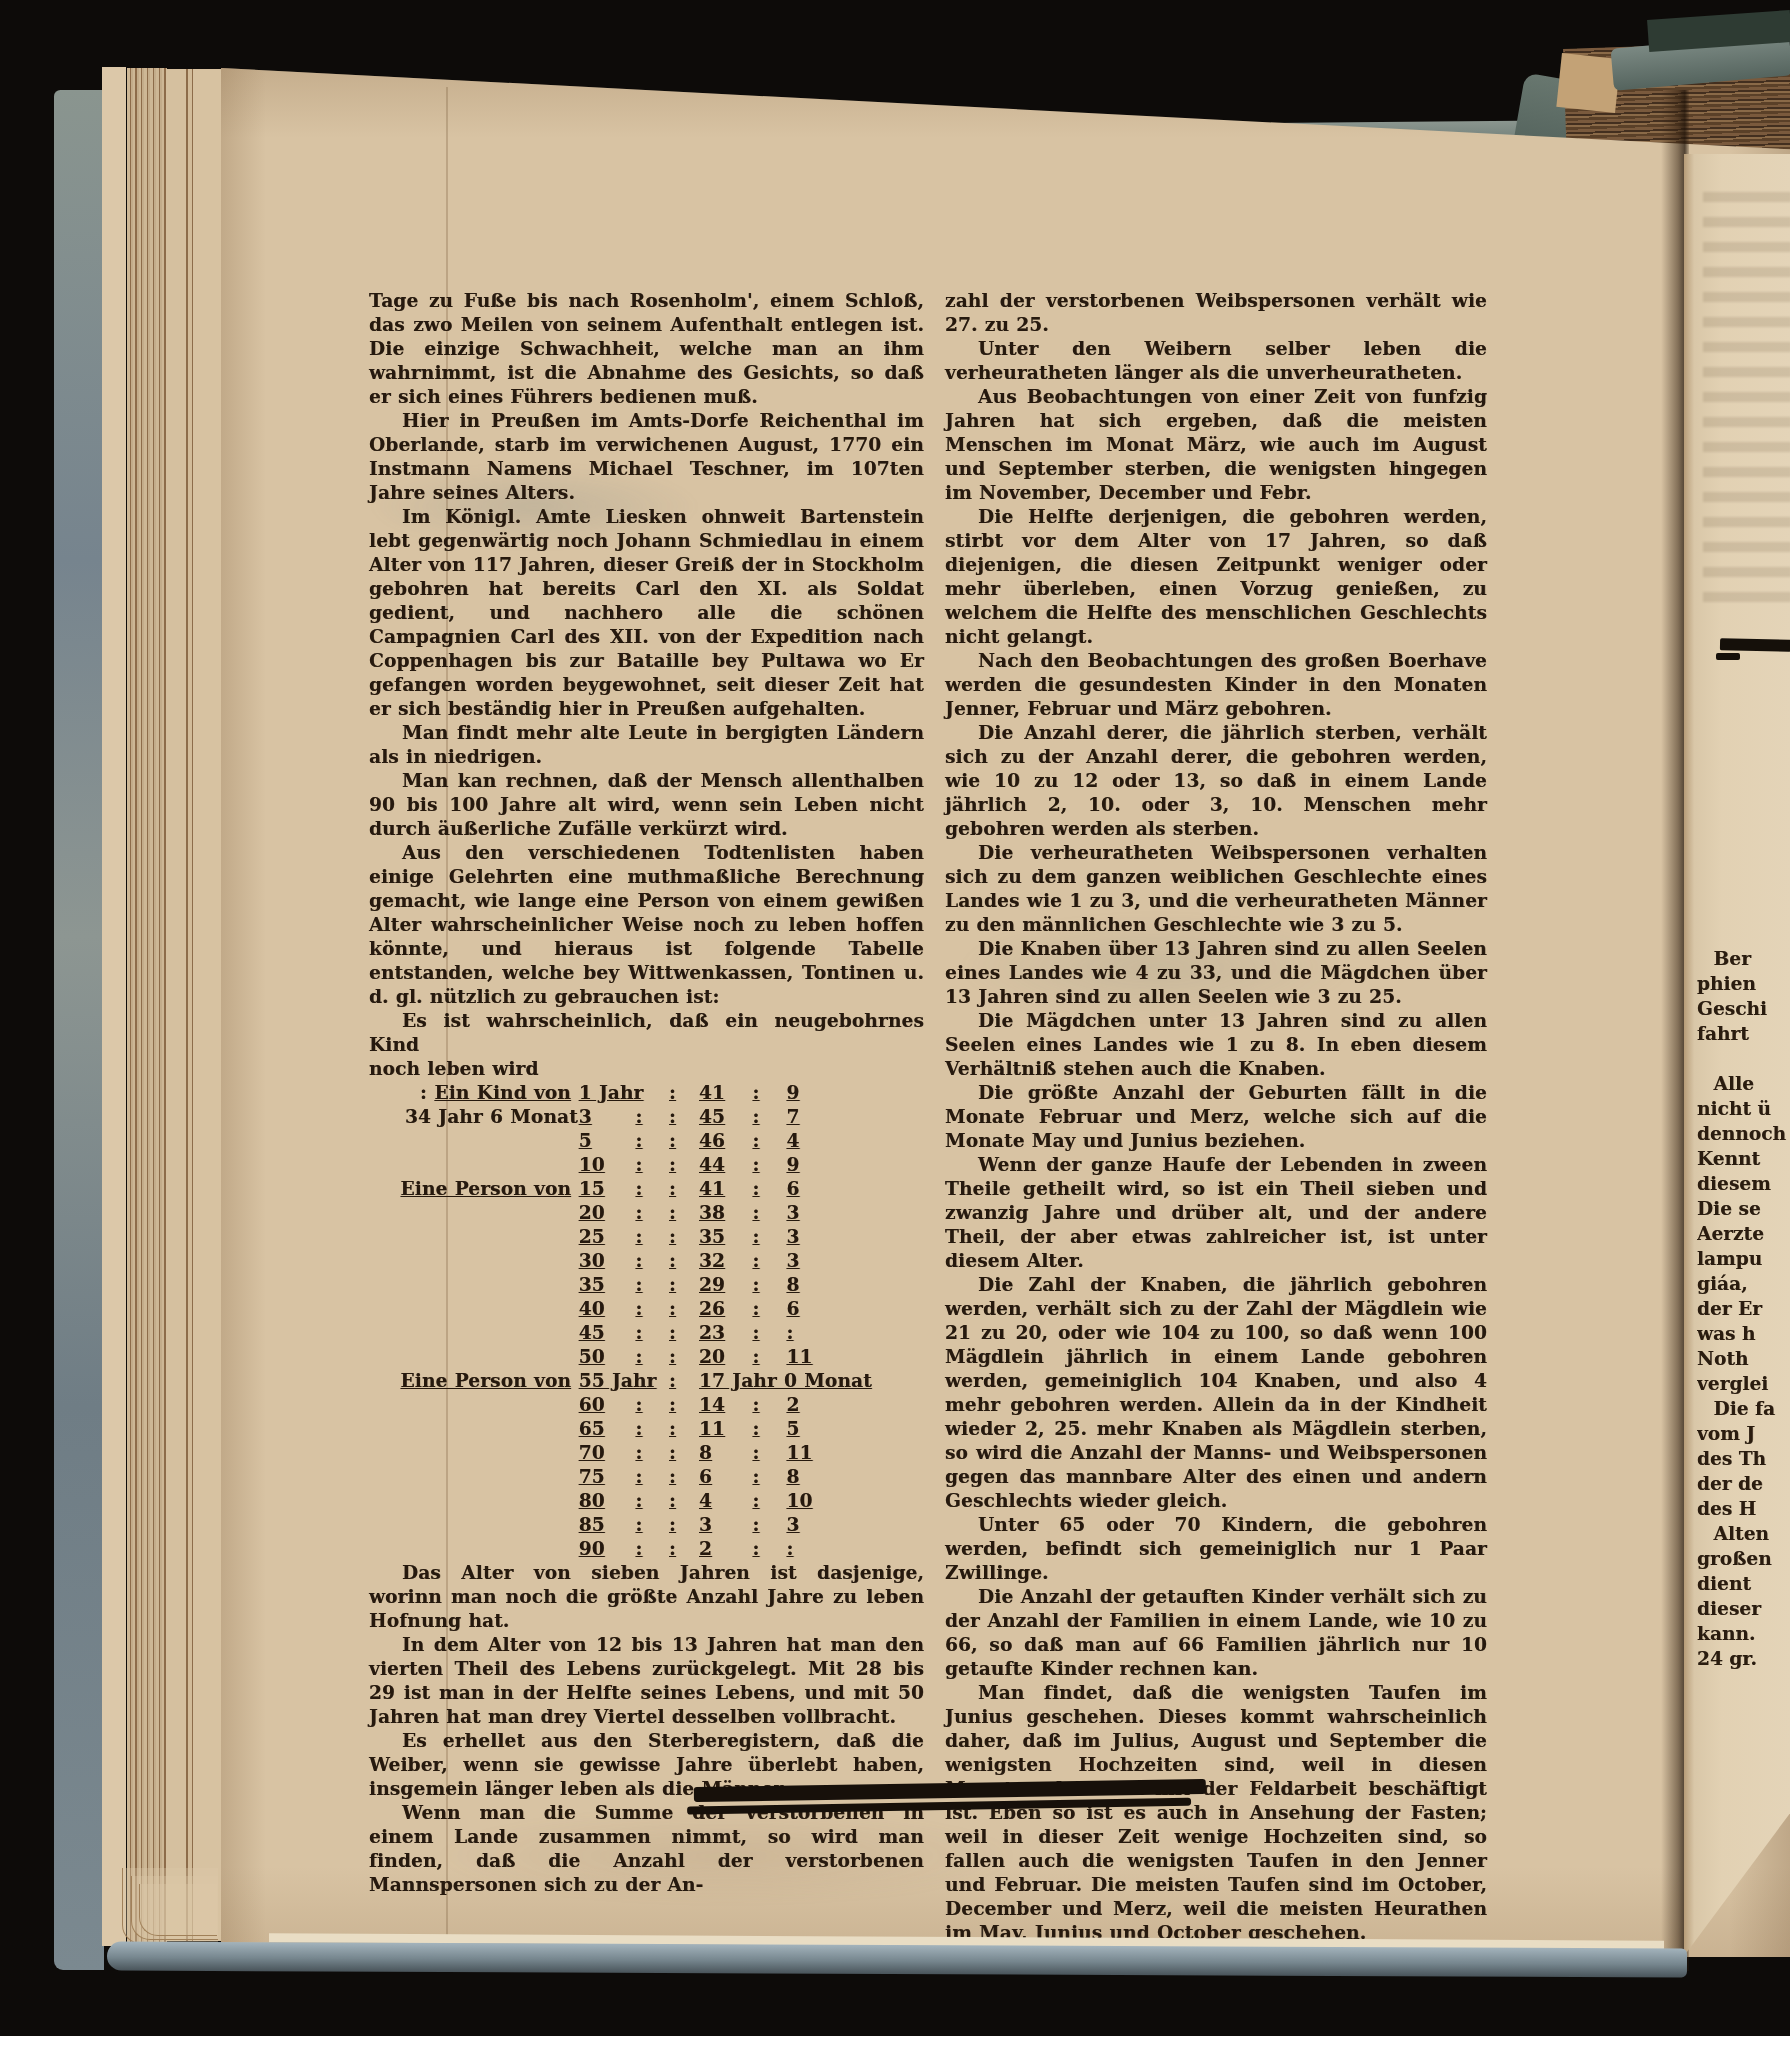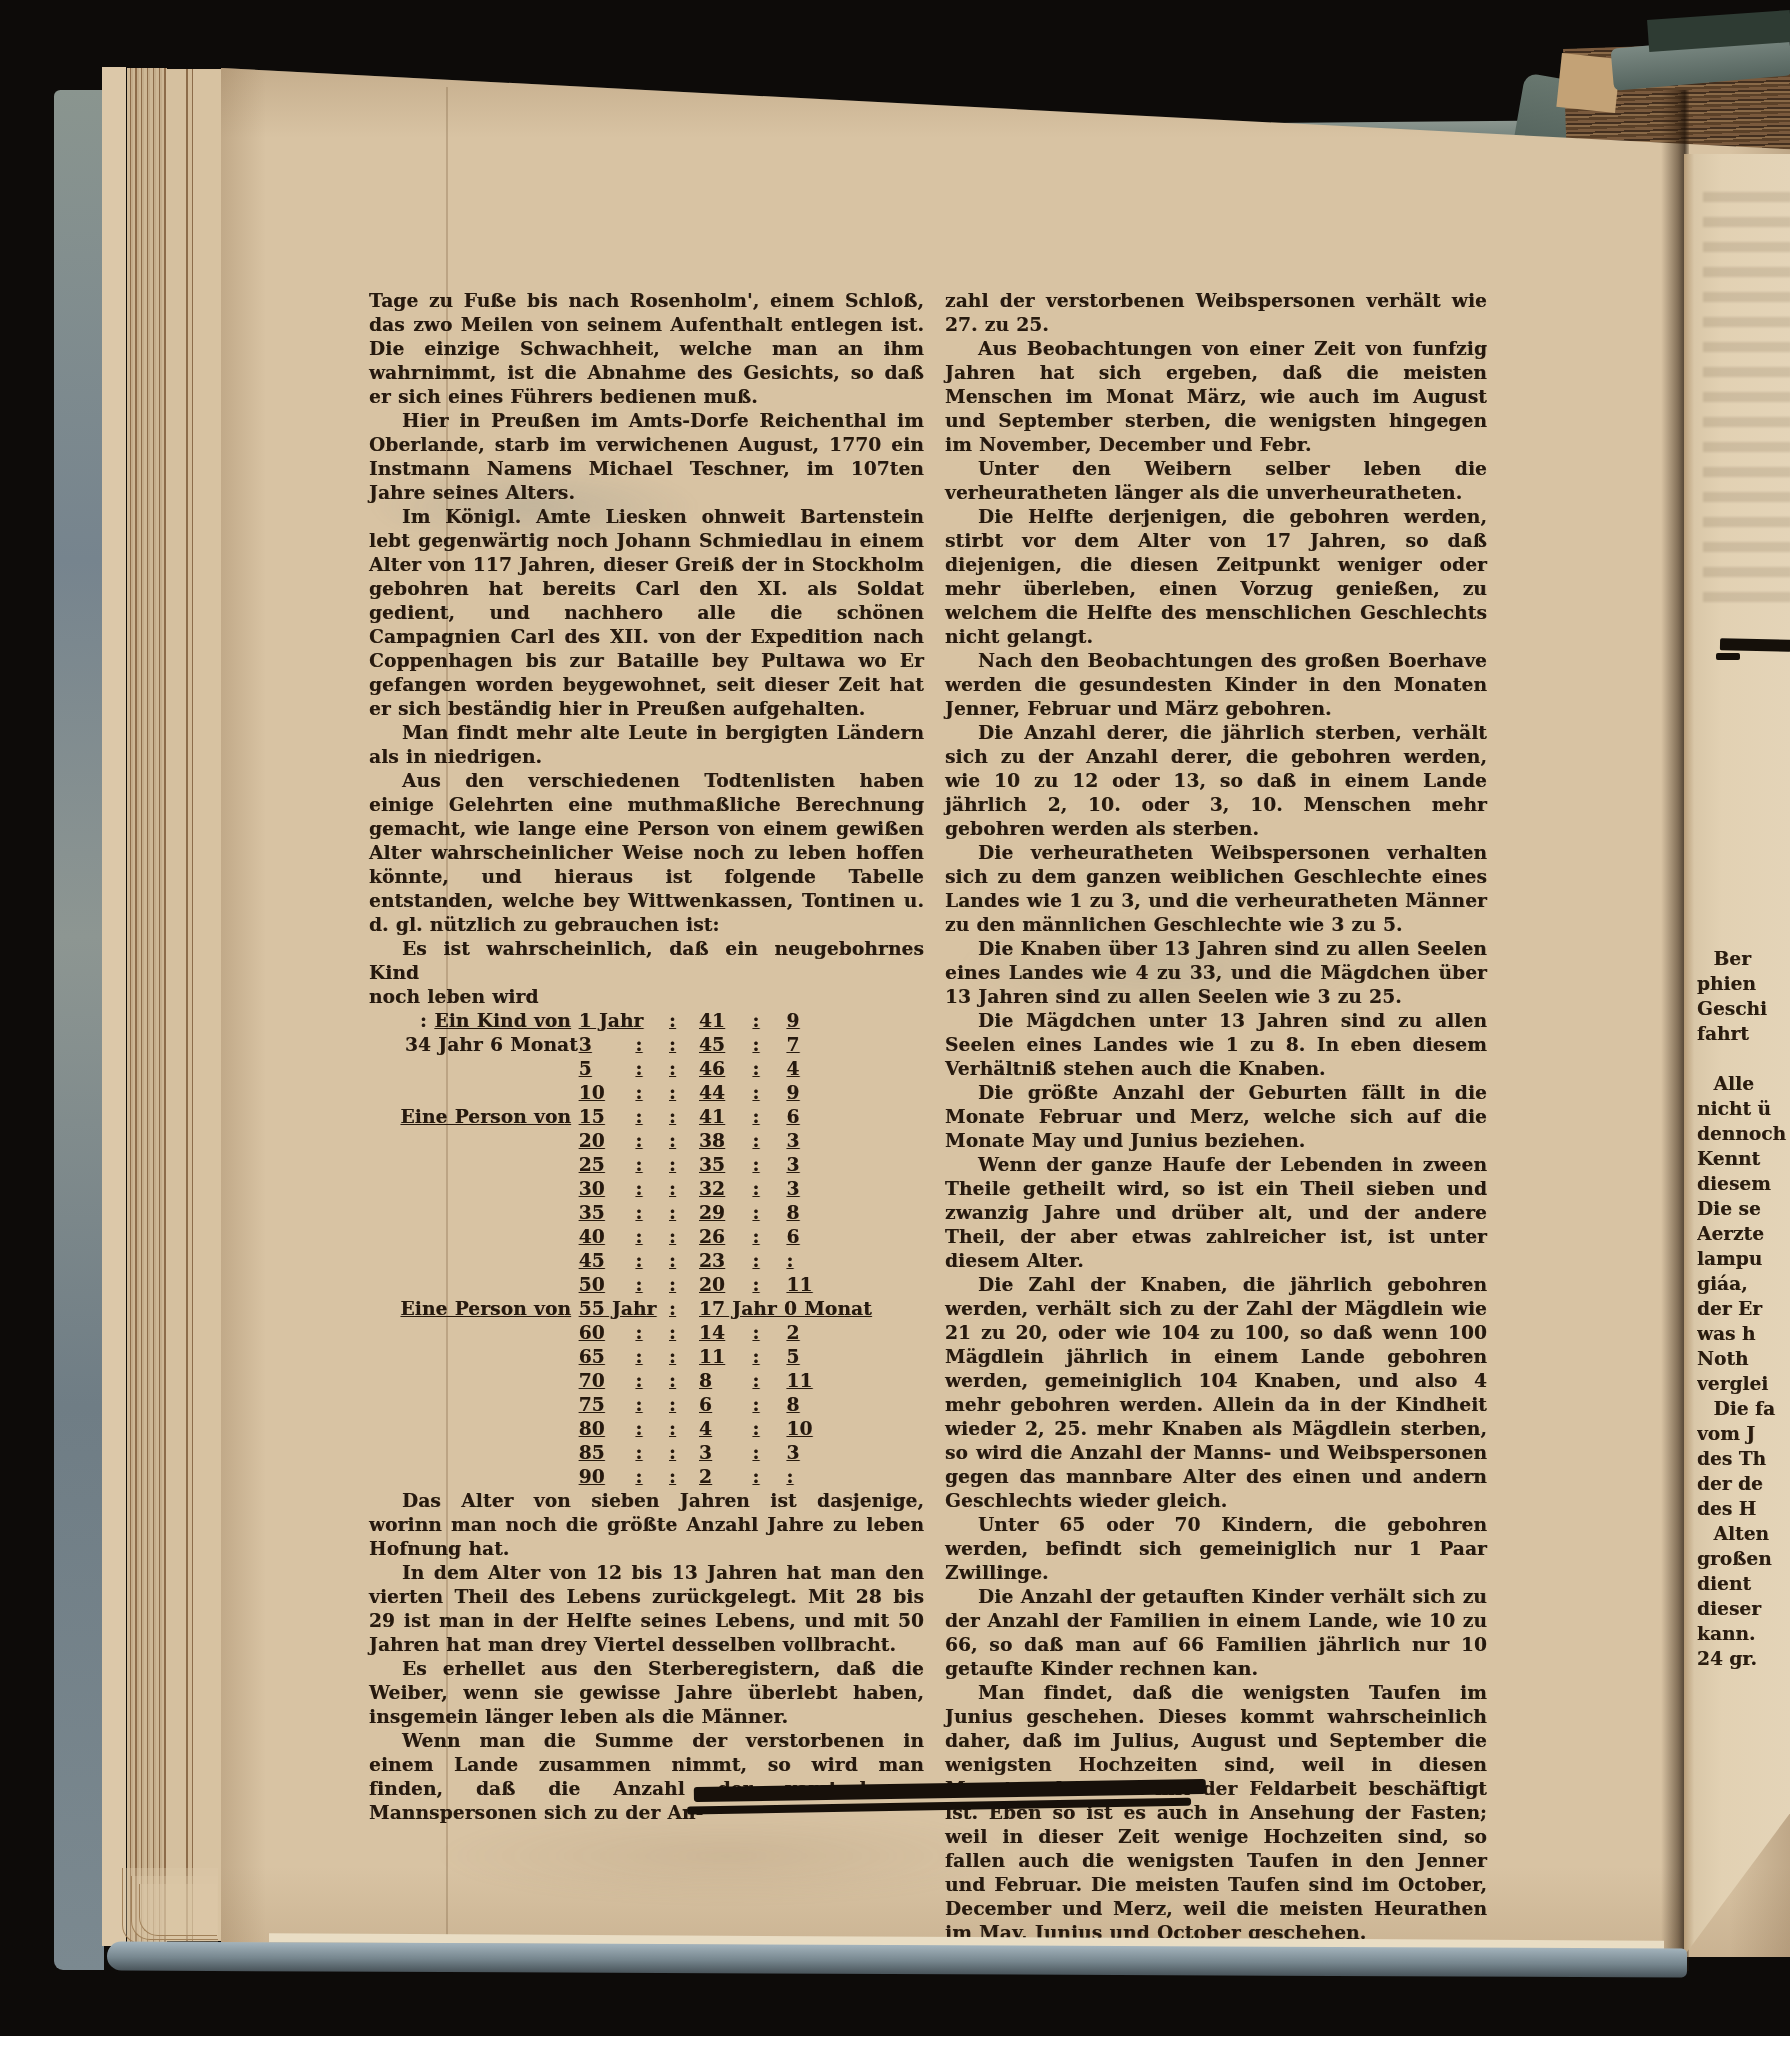--- a/index.html
+++ b/index.html
@@ -121,20 +121,21 @@
     <div class="blot blot1"></div>
     <div class="blot blot2"></div>
     <div class="blot blot3"></div>
 
     <div class="col col-left">
       <div style="position:static;">
         <p class="para">Tage zu Fuße bis nach Rosenholm', einem Schloß, das zwo Meilen von seinem Aufenthalt entlegen ist. Die einzige Schwachheit, welche man an ihm wahrnimmt, ist die Abnahme des Gesichts, so daß er sich eines Führers bedienen muß.</p>
           <p class="para indent">Hier in Preußen im Amts-Dorfe Reichenthal im Oberlande, starb im verwichenen August, 1770 ein Instmann Namens Michael Teschner, im 107ten Jahre seines Alters.</p>
           <p class="para indent">Im Königl. Amte Liesken ohnweit Bartenstein lebt gegenwärtig noch Johann Schmiedlau in einem Alter von 117 Jahren, dieser Greiß der in Stockholm gebohren hat bereits Carl den XI. als Soldat gedient, und nachhero alle die schönen Campagnien Carl des XII. von der Expedition nach Coppenhagen bis zur Bataille bey Pultawa wo Er gefangen worden beygewohnet, seit dieser Zeit hat er sich beständig hier in Preußen aufgehalten.</p>
           <p class="para indent">Man findt mehr alte Leute in bergigten Ländern als in niedrigen.</p>
+          <p class="para indent">Man kan rechnen, daß der Mensch allenthalben 90 bis 100 Jahre alt wird, wenn sein Leben nicht durch äußerliche Zufälle verkürzt wird.</p>
           <p class="para indent">Aus den verschiedenen Todtenlisten haben einige Gelehrten eine muthmaßliche Berechnung gemacht, wie lange eine Person von einem gewißen Alter wahrscheinlicher Weise noch zu leben hoffen könnte, und hieraus ist folgende Tabelle entstanden, welche bey Wittwenkassen, Tontinen u. d. gl. nützlich zu gebrauchen ist:</p>
       </div>
 
       <div class="ltable">
         <p class="para indent">Es ist wahrscheinlich, daß ein neugebohrnes Kind</p>
         <div class="intro2">
           <span class="i2l" style="position:static;">noch leben wird</span>
           <span class="i2c" style="position:static;">:</span>
           <span class="i2v" style="position:static;">34 Jahr 6 Monat</span>
         </div>
@@ -326,22 +327,22 @@
         <p class="para indent">Das Alter von sieben Jahren ist dasjenige, worinn man noch die größte Anzahl Jahre zu leben Hofnung hat.</p>
           <p class="para indent">In dem Alter von 12 bis 13 Jahren hat man den vierten Theil des Lebens zurückgelegt. Mit 28 bis 29 ist man in der Helfte seines Lebens, und mit 50 Jahren hat man drey Viertel desselben vollbracht.</p>
           <p class="para indent">Es erhellet aus den Sterberegistern, daß die Weiber, wenn sie gewisse Jahre überlebt haben, insgemein länger leben als die Männer.</p>
           <p class="para indent">Wenn man die Summe der verstorbenen in einem Lande zusammen nimmt, so wird man finden, daß die Anzahl der verstorbenen Mannspersonen sich zu der An-</p>
       </div>
     </div>
 
     <div class="col col-right">
       <div style="position:static;margin-left:16px;">
         <p class="para">zahl der verstorbenen Weibspersonen verhält wie 27. zu 25.</p>
+          <p class="para indent">Unter den Weibern selber leben die verheuratheten länger als die unverheuratheten.</p>
           <p class="para indent">Aus Beobachtungen von einer Zeit von funfzig Jahren hat sich ergeben, daß die meisten Menschen im Monat März, wie auch im August und September sterben, die wenigsten hingegen im November, December und Febr.</p>
-          <p class="para indent">Unter den Weibern selber leben die verheuratheten länger als die unverheuratheten.</p>
           <p class="para indent">Die Helfte derjenigen, die gebohren werden, stirbt vor dem Alter von 17 Jahren, so daß diejenigen, die diesen Zeitpunkt weniger oder mehr überleben, einen Vorzug genießen, zu welchem die Helfte des menschlichen Geschlechts nicht gelangt.</p>
           <p class="para indent">Nach den Beobachtungen des großen Boerhave werden die gesundesten Kinder in den Monaten Jenner, Februar und März gebohren.</p>
           <p class="para indent">Die Anzahl derer, die jährlich sterben, verhält sich zu der Anzahl derer, die gebohren werden, wie 10 zu 12 oder 13, so daß in einem Lande jährlich 2, 10. oder 3, 10. Menschen mehr gebohren werden als sterben.</p>
           <p class="para indent">Die verheuratheten Weibspersonen verhalten sich zu dem ganzen weiblichen Geschlechte eines Landes wie 1 zu 3, und die verheuratheten Männer zu den männlichen Geschlechte wie 3 zu 5.</p>
           <p class="para indent">Die Knaben über 13 Jahren sind zu allen Seelen eines Landes wie 4 zu 33, und die Mägdchen über 13 Jahren sind zu allen Seelen wie 3 zu 25.</p>
           <p class="para indent">Die Mägdchen unter 13 Jahren sind zu allen Seelen eines Landes wie 1 zu 8. In eben diesem Verhältniß stehen auch die Knaben.</p>
           <p class="para indent">Die größte Anzahl der Geburten fällt in die Monate Februar und Merz, welche sich auf die Monate May und Junius beziehen.</p>
           <p class="para indent">Wenn der ganze Haufe der Lebenden in zween Theile getheilt wird, so ist ein Theil sieben und zwanzig Jahre und drüber alt, und der andere Theil, der aber etwas zahlreicher ist, ist unter diesem Alter.</p>
           <p class="para indent">Die Zahl der Knaben, die jährlich gebohren werden, verhält sich zu der Zahl der Mägdlein wie 21 zu 20, oder wie 104 zu 100, so daß wenn 100 Mägdlein jährlich in einem Lande gebohren werden, gemeiniglich 104 Knaben, und also 4 mehr gebohren werden. Allein da in der Kindheit wieder 2, 25. mehr Knaben als Mägdlein sterben, so wird die Anzahl der Manns- und Weibspersonen gegen das mannbare Alter des einen und andern Geschlechts wieder gleich.</p>
           <p class="para indent">Unter 65 oder 70 Kindern, die gebohren werden, befindt sich gemeiniglich nur 1 Paar Zwillinge.</p>

